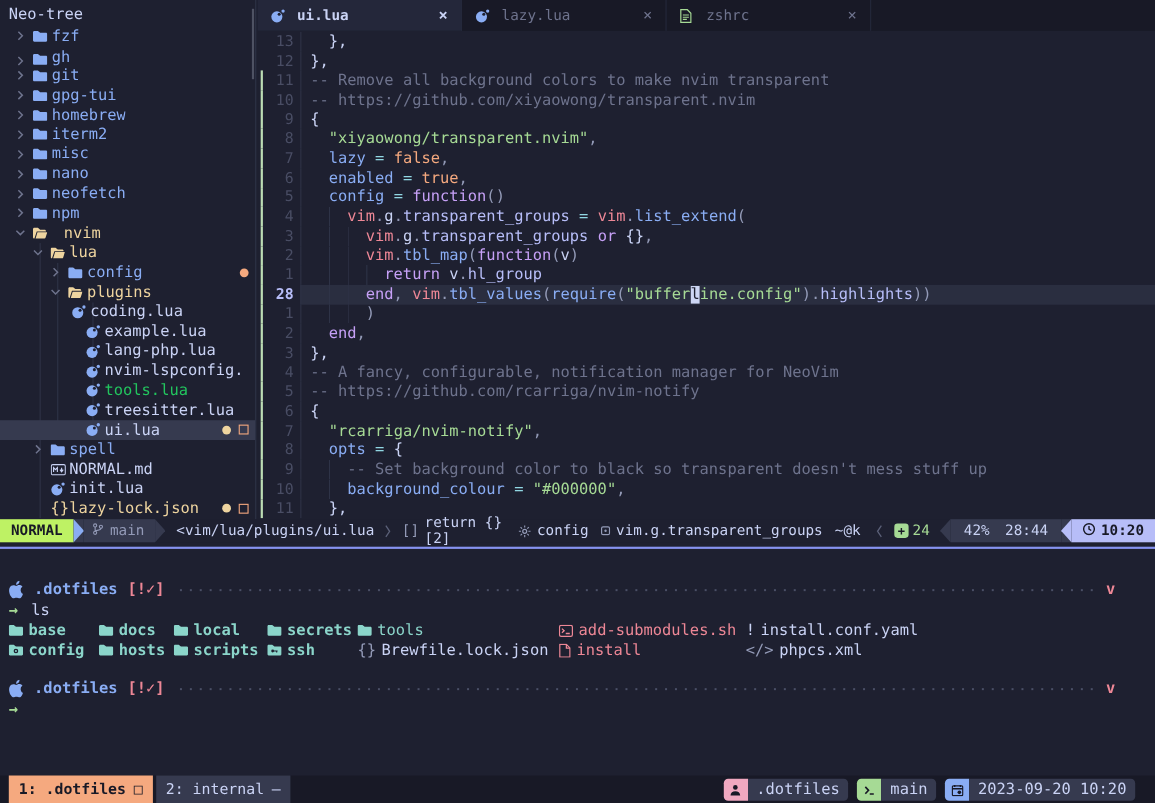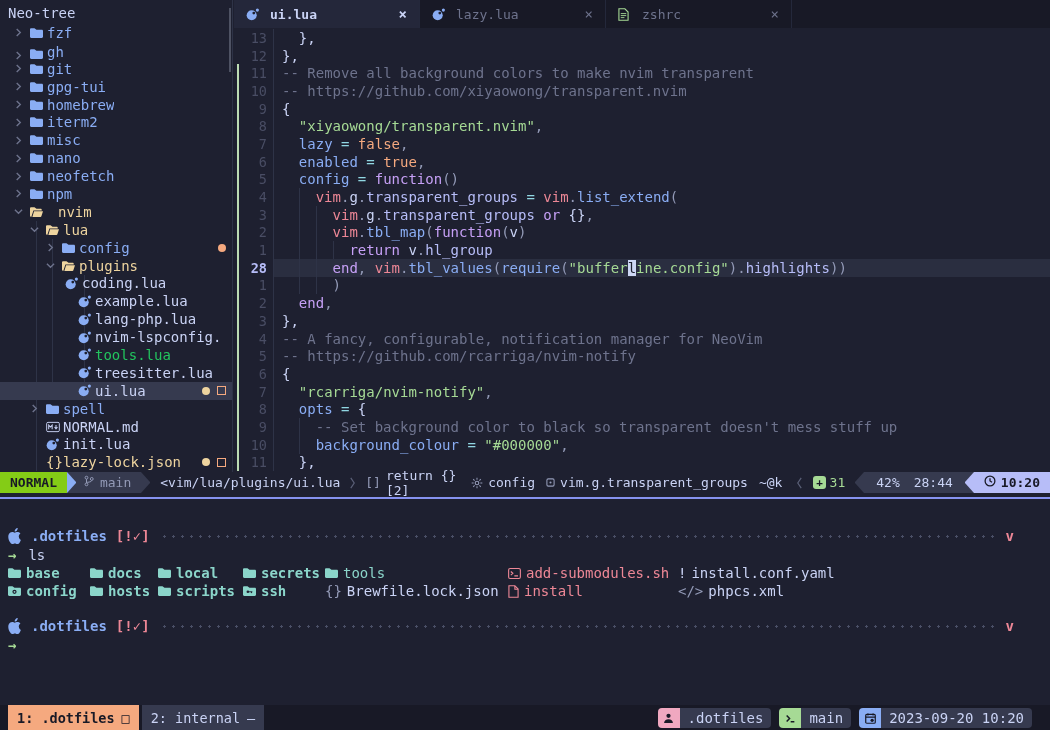--- a/index.html
+++ b/index.html
@@ -41,21 +41,21 @@
                border-left:1px solid #2e3347; padding-left:8px; white-space:pre; }
   .code-row.cur .line-body { background:#2a2e40; }
   .ind { width:2ch; height:100%; flex:none; }
   .ind.g { box-shadow:inset 1px 0 0 #2e3347; }
   .cursor { background:#cdd6f4; color:#1e2030; }
 
   
   #statusline { left:0; top:472px; width:1050px; height:21px; display:flex; align-items:stretch;
                 font-size:13px; background:#1e2030; }
   #statusline > * { display:flex; align-items:center; }
-  .sl-mode { background:#84cc16; color:#181926; font-weight:bold; padding:0 10px; }
+  .sl-mode { background:#bef264; color:#181926; font-weight:bold; padding:0 10px; }
   .arrR { width:0; border-top:10.5px solid transparent; border-bottom:10.5px solid transparent; border-left:9px solid; }
   .a1 { border-left-color:#8aadf4; background:#363a4f; }
   .a2 { border-left-color:#363a4f; }
   .arrL { width:0; border-top:10.5px solid transparent; border-bottom:10.5px solid transparent; border-right:9px solid; }
   .al1 { border-right-color:#363a4f; }
   .al2 { border-right-color:#b7bdf8; background:#363a4f; }
   .sl-branch { background:#363a4f; color:#939ab7; padding:0 10px 0 8px; gap:6px; }
   .sl-path { margin-left:10px; }
   .sl-chev { margin:0 9px; color:#5b6078; }
   .crumb { gap:5px; margin-right:11px; }
@@ -626,21 +626,21 @@
         </span>
       </span>
     <span class="sl-spacer"></span>
     <span class="sl-showcmd">~@k</span>
     <span class="chevL-i">
         <svg viewBox="0 0 8 14" width="7" height="12">
           <path d="M6 1L2 7l4 6" stroke="currentColor" stroke-width="1.4" fill="none"></path>
         </svg>
       </span>
     <span class="plus-badge">+</span>
-    <span class="sl-added">31</span>
+    <span class="sl-added">24</span>
     <span class="arrL al1"></span>
     <span class="sl-pos">
       <span>42%</span>
       <span>28:44</span>
     </span>
     <span class="arrL al2"></span>
     <span class="sl-time">
       <span class="ci"><svg viewBox="0 0 14 14" width="12" height="12">
             <circle cx="7" cy="7" r="5.7" fill="none" stroke="currentColor" stroke-width="1.5"></circle>
             <path d="M7 3.7V7l2.4 1.5" fill="none" stroke="currentColor" stroke-width="1.5"></path>

